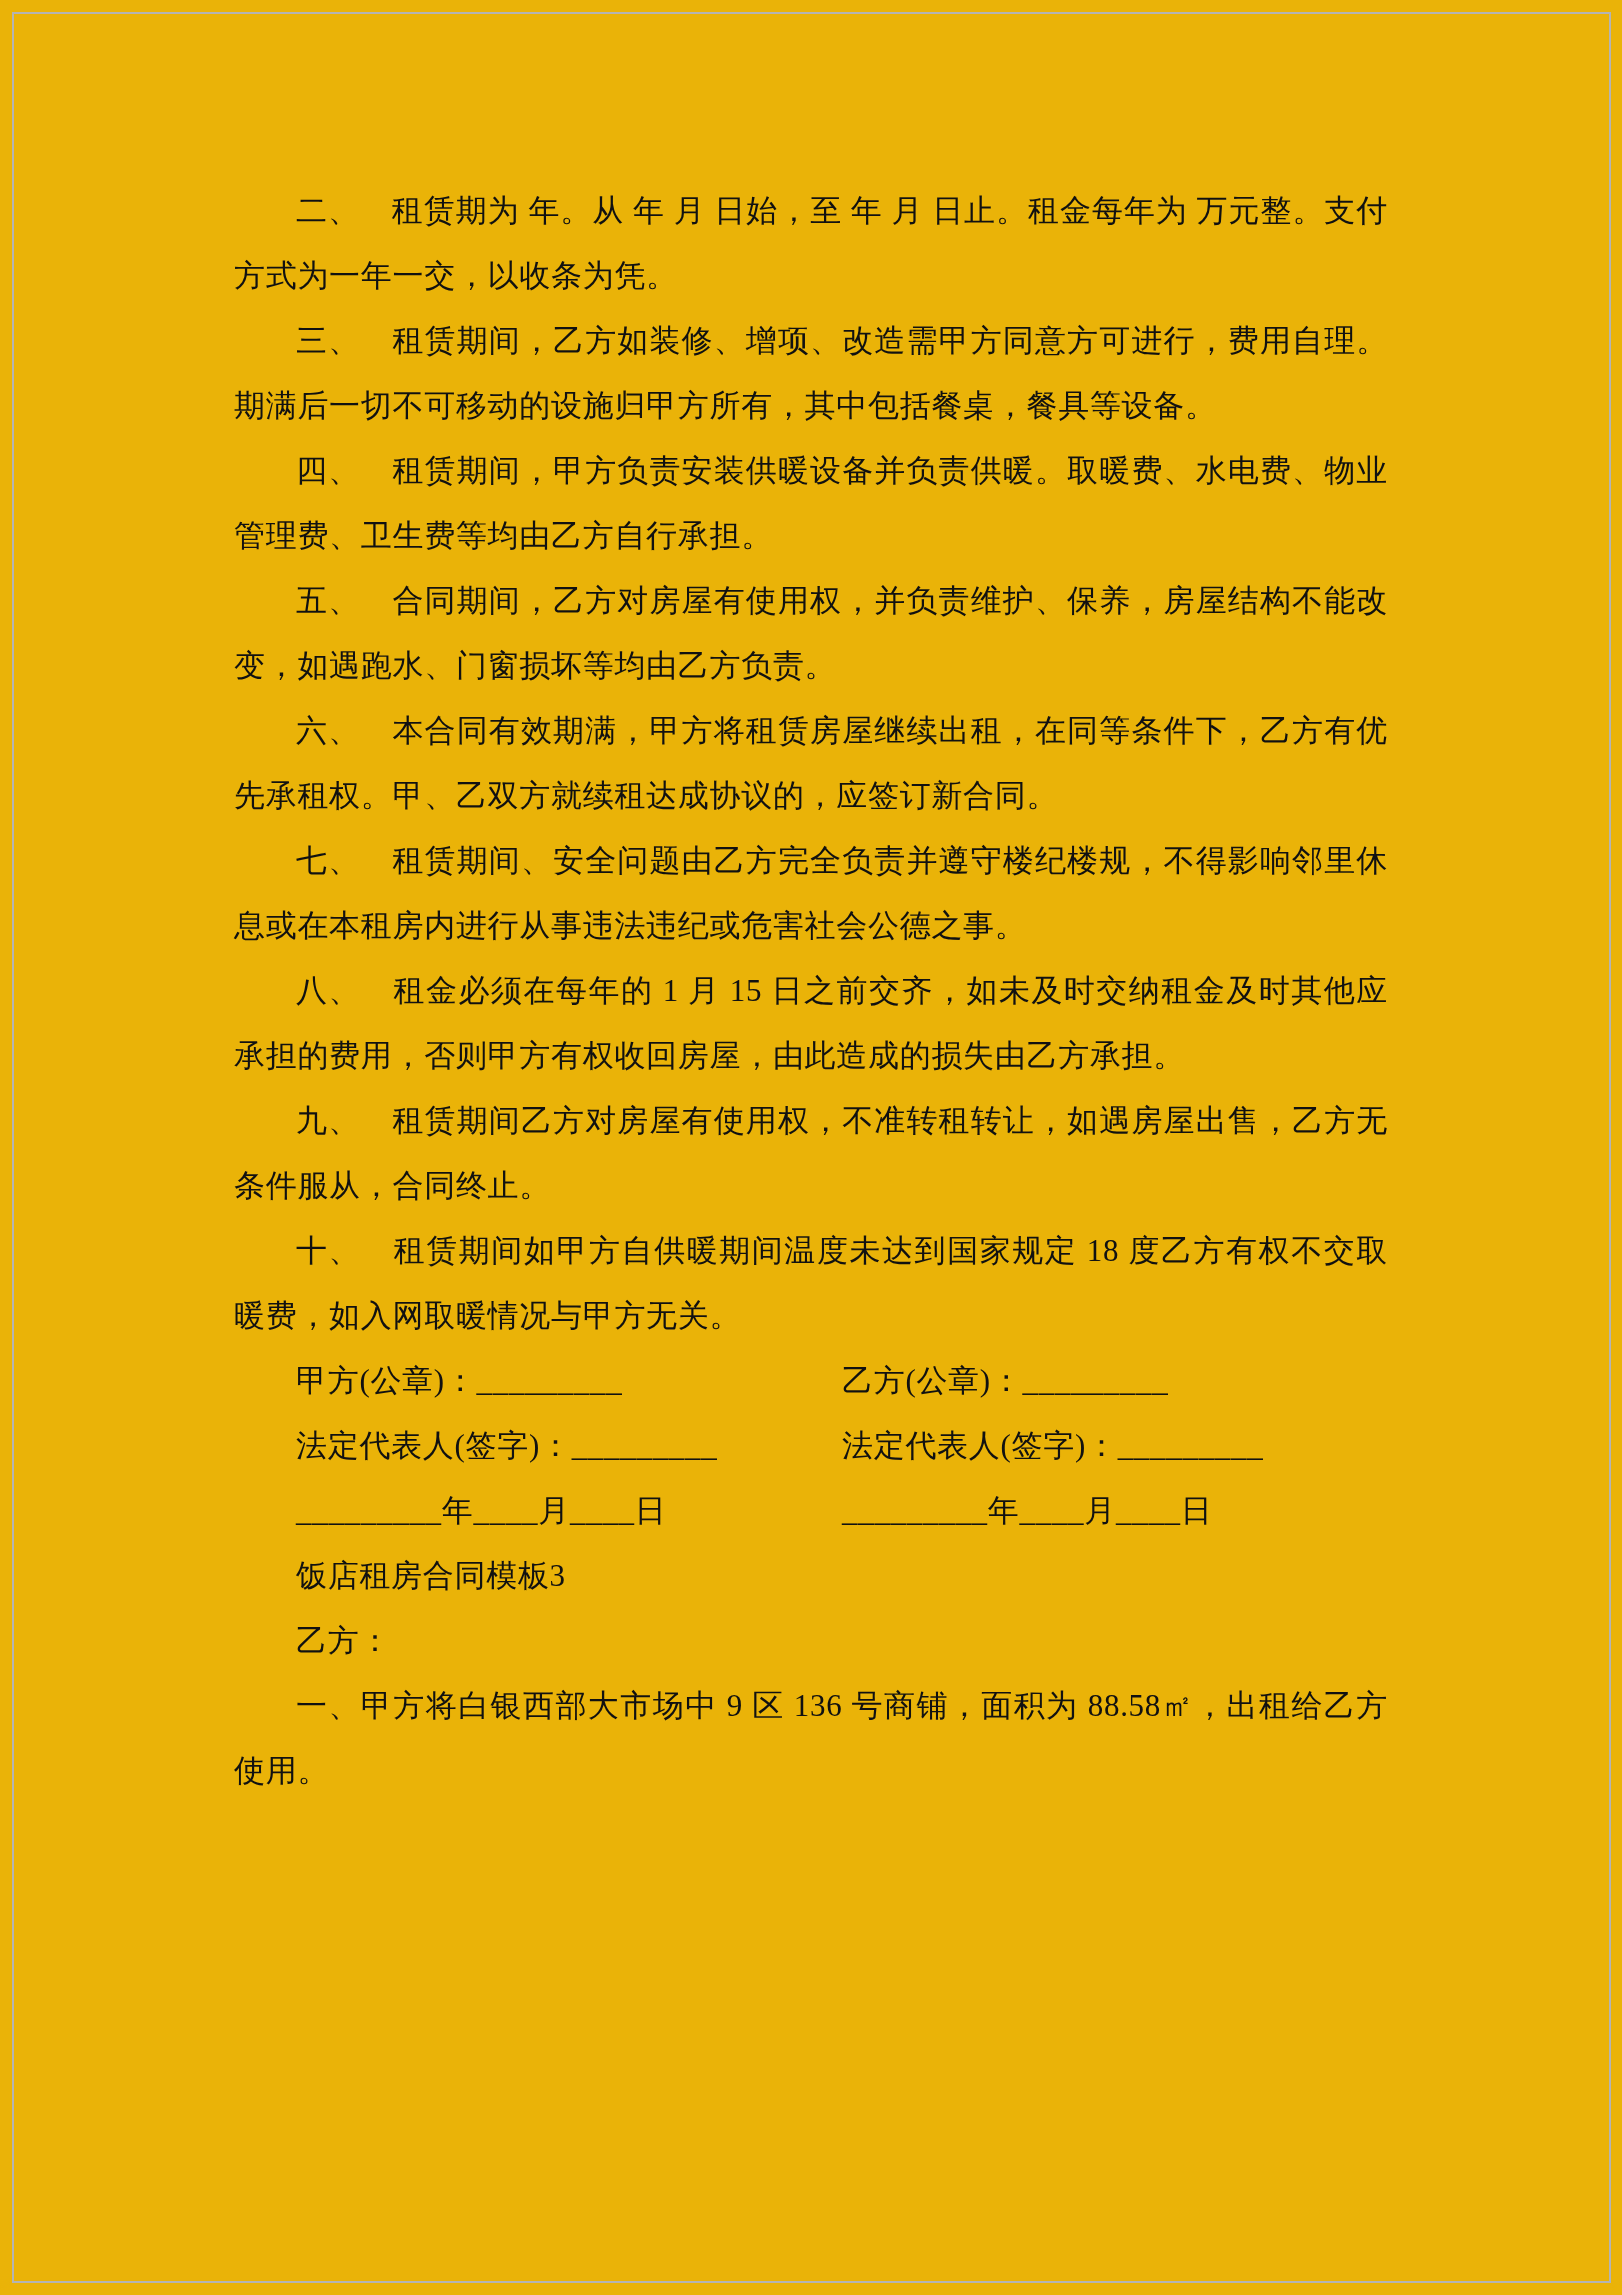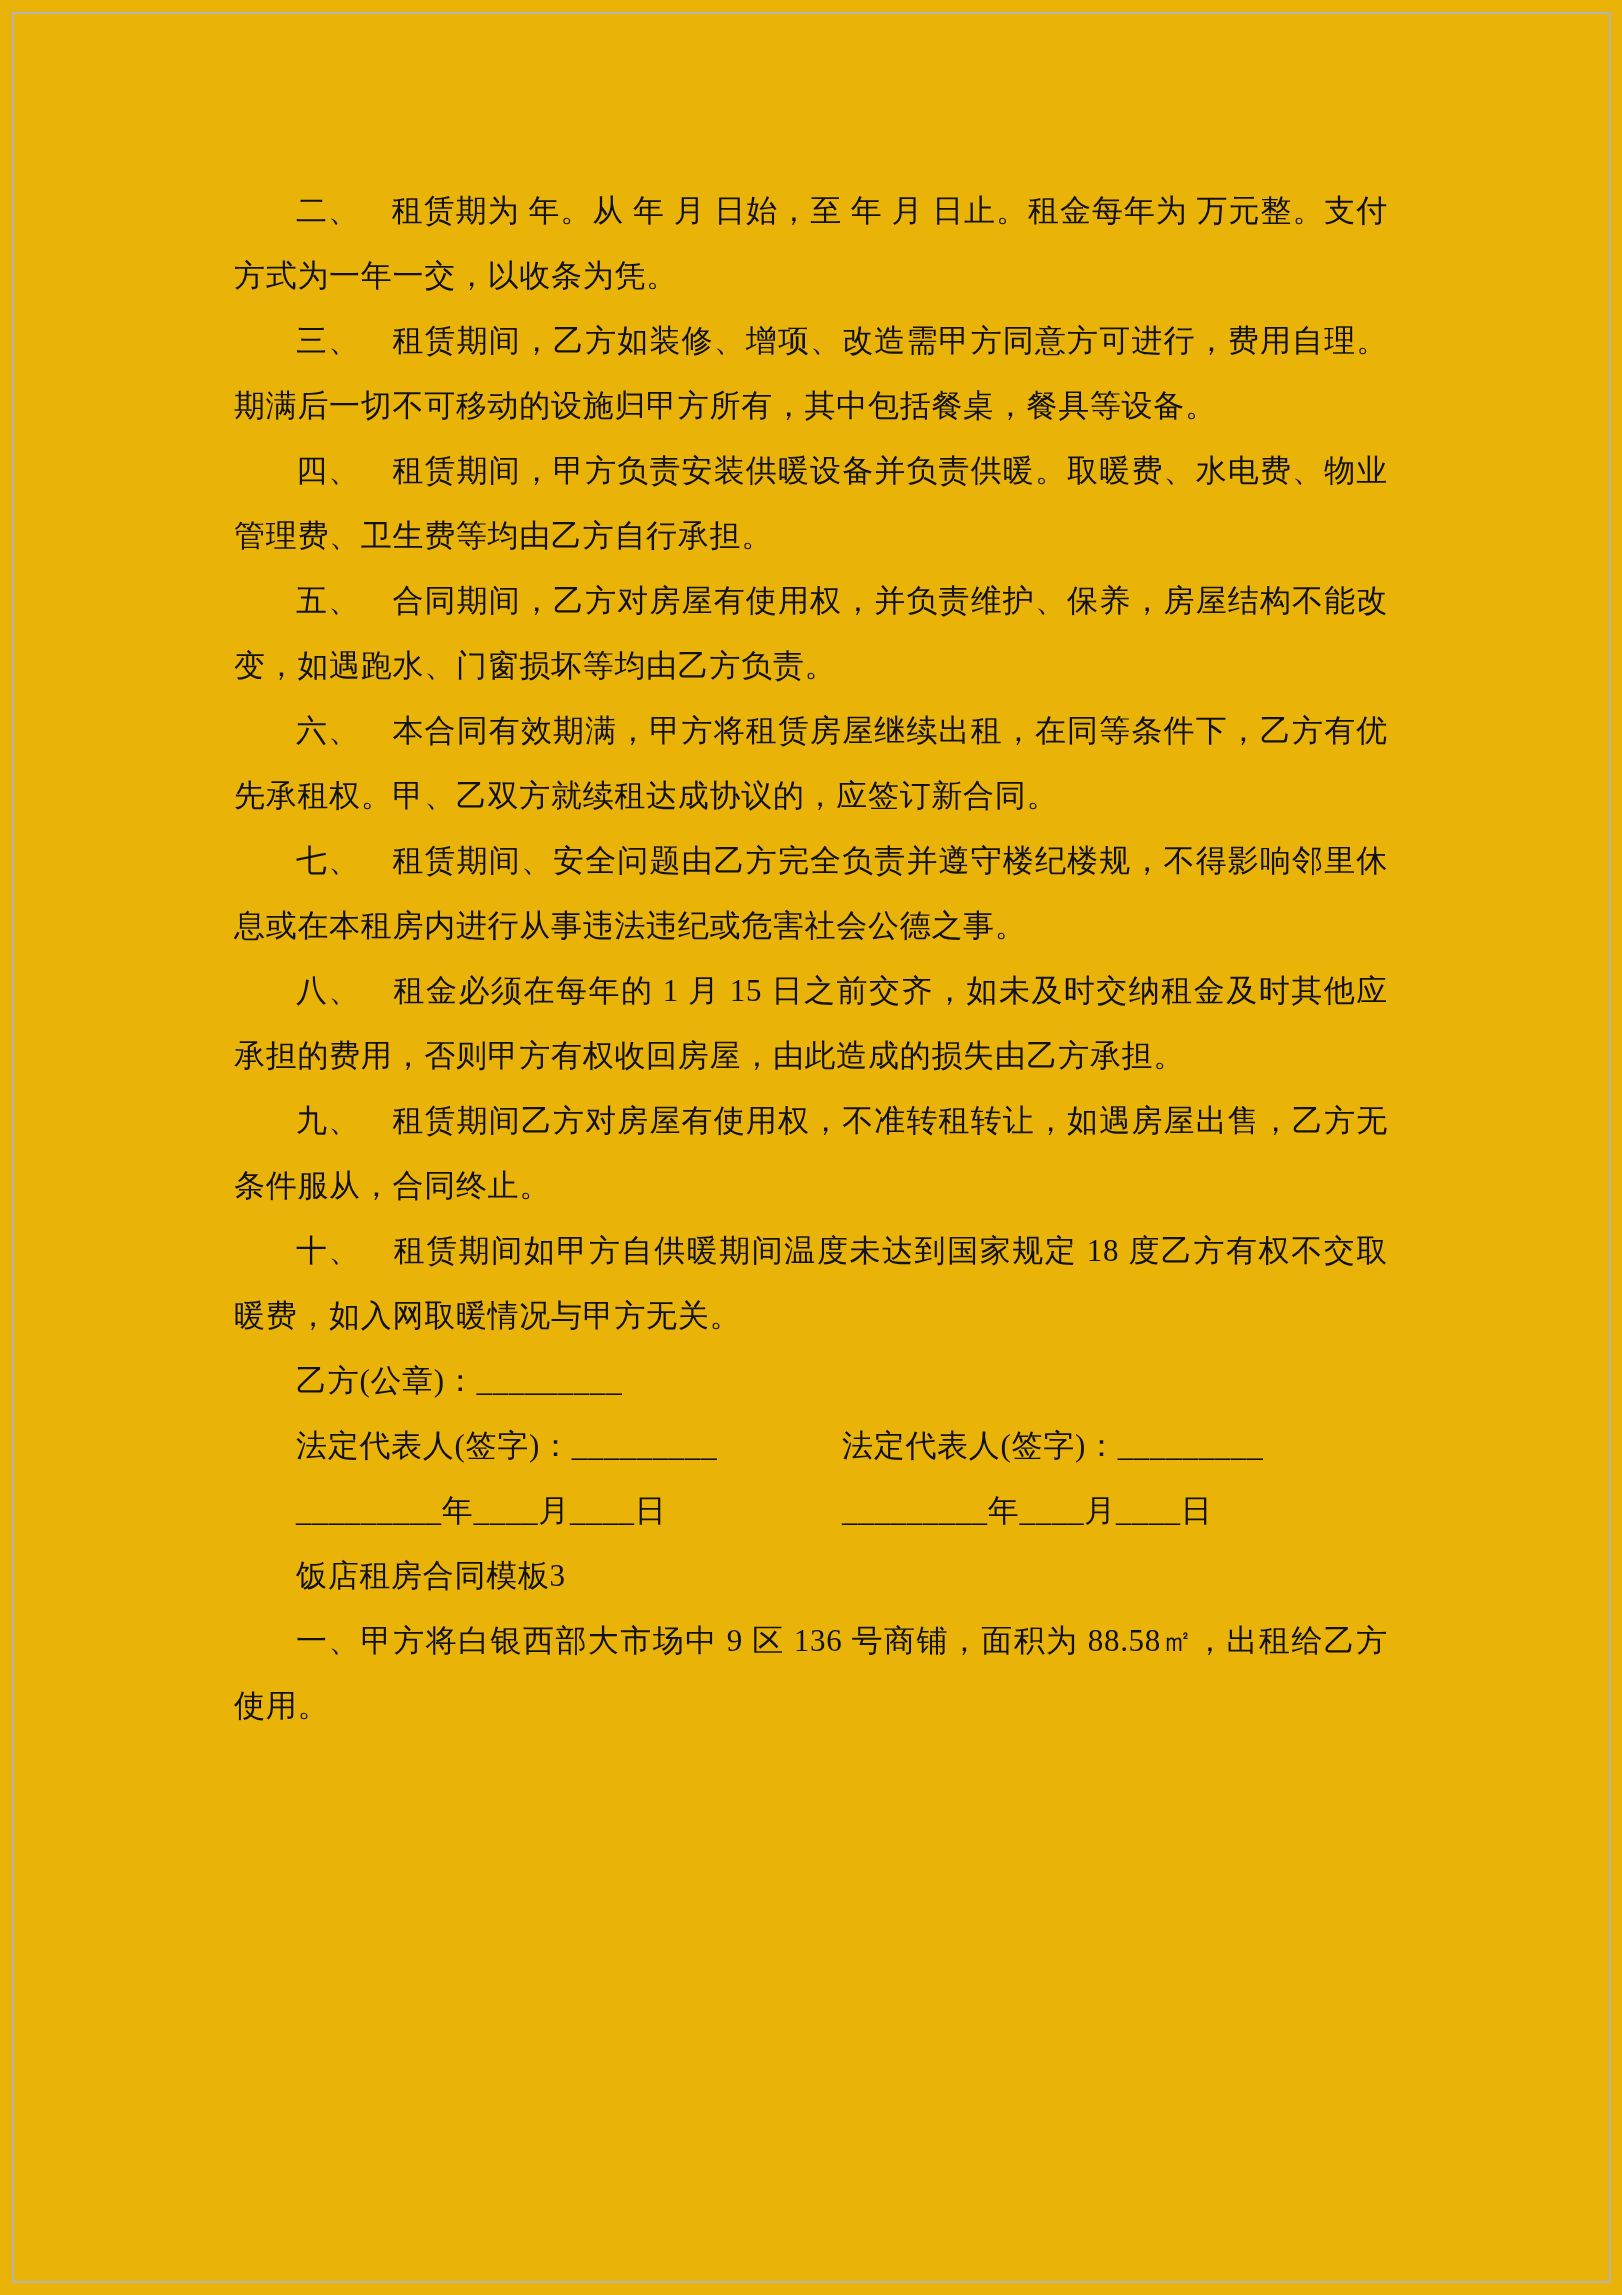--- a/index.html
+++ b/index.html
@@ -67,34 +67,36 @@
   <p class="para">七、　租赁期间、安全问题由乙方完全负责并遵守楼纪楼规，不得影响邻里休息或在本租房内进行从事违法违纪或危害社会公德之事。</p>
 
   <p class="para">八、　租金必须在每年的 1 月 15 日之前交齐，如未及时交纳租金及时其他应承担的费用，否则甲方有权收回房屋，由此造成的损失由乙方承担。</p>
 
   <p class="para">九、　租赁期间乙方对房屋有使用权，不准转租转让，如遇房屋出售，乙方无条件服从，合同终止。</p>
 
   <p class="para">十、　租赁期间如甲方自供暖期间温度未达到国家规定 18 度乙方有权不交取暖费，如入网取暖情况与甲方无关。</p>
 
 
   <p class="para sig-row">
+    <span class="sig-left">甲方(公章)：_________</span>
     <span class="sig-right">乙方(公章)：_________</span>
   </p>
 
   <p class="para sig-row">
     <span class="sig-left">法定代表人(签字)：_________</span>
     <span class="sig-right">法定代表人(签字)：_________</span>
   </p>
 
   <p class="para sig-row">
     <span class="sig-left">_________年____月____日</span>
     <span class="sig-right">_________年____月____日</span>
   </p>
 
   <p class="para">饭店租房合同模板3</p>
 
 
+  <p class="para">乙方：</p>
 
 
   <p class="para">一、甲方将白银西部大市场中 9 区 136 号商铺，面积为 88.58㎡，出租给乙方使用。</p>
 </div>
 </div>
 
 
 </body></html>

